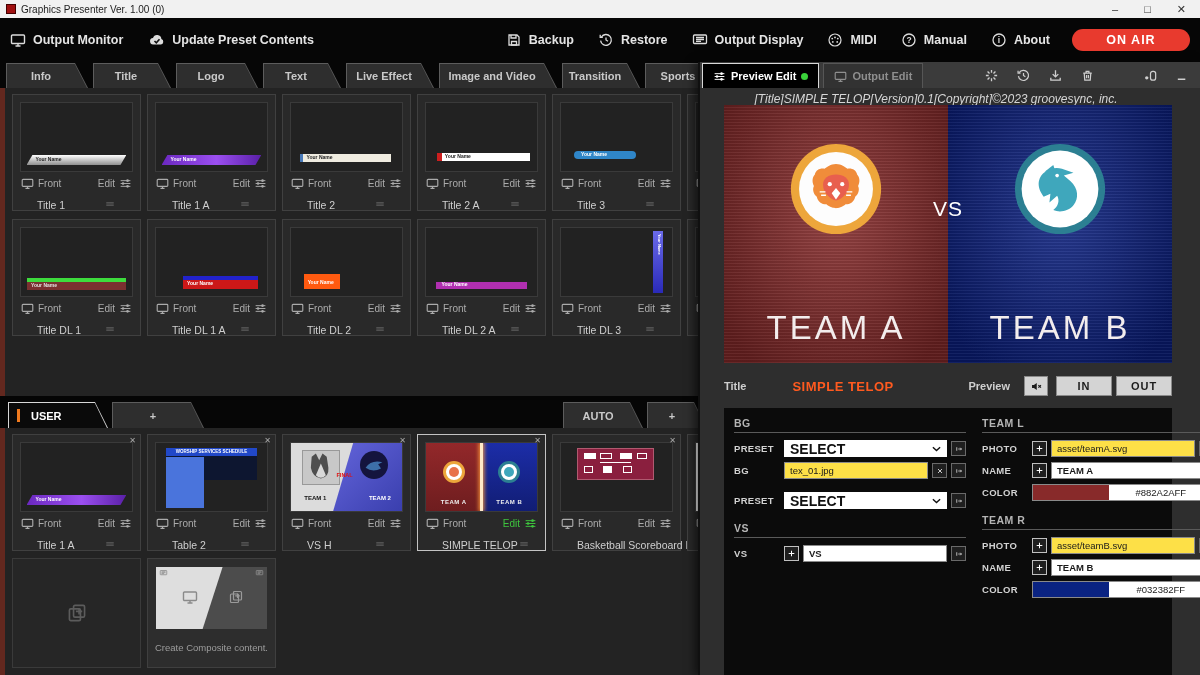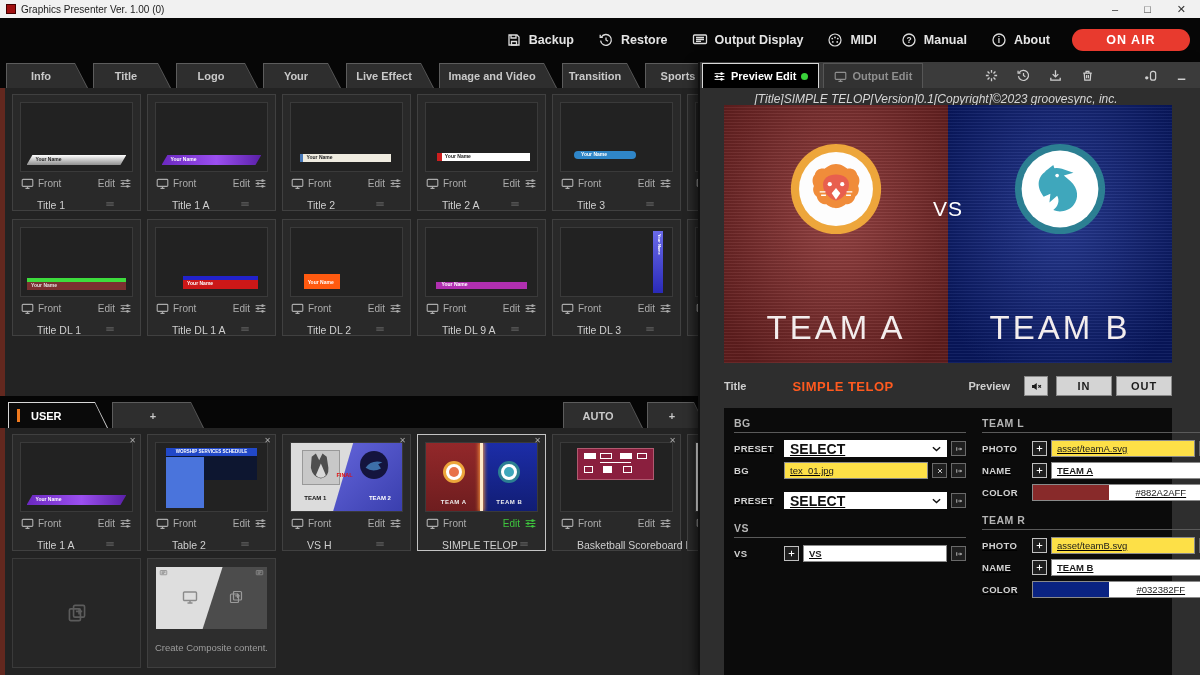--- a/index.html
+++ b/index.html
@@ -200,21 +200,21 @@
   .pbtn.mute { width:24px; margin-right:4px; }
   .pbtn.mute svg { width:13px; height:13px; color:#1c1c1c; }
   .pbtn.io { width:56px; margin-left:4px; }
 
   .form { position:absolute; left:24px; right:28px; top:346px; bottom:0; background:#0b0b0b; padding:9px 10px;
           display:flex; gap:16px; }
   .fcol { flex:1; }
   .sech { font-size:10.5px; font-weight:bold; color:#b5b5b5; letter-spacing:.5px; border-bottom:1px solid #5a5a5a;
           padding-bottom:3px; margin-bottom:7px; }
   .sec { margin-bottom:13px; }
-  .fr { display:flex; align-items:center; margin-bottom:5px;text-decoration:underline; }
+  .fr { display:flex; align-items:center; margin-bottom:5px; }
   .flab { width:50px; flex:none; font-size:9.5px; font-weight:bold; color:#d2d2d2; letter-spacing:.3px; }
   .selbox { flex:1; height:17px; background:#fff; display:flex; align-items:center; justify-content:space-between;
             padding:0 6px; font-size:14px; font-weight:bold; color:#111; }
   .selbox svg { width:9px; height:6px; color:#111; }
   .tf { flex:1; height:17px; border:1px solid #8a8a8a; font-size:9.5px; color:#1a1a1a; padding:0 5px;
         font-family:"Liberation Sans", sans-serif; }
   .tf.gray { background:#fde047; }
   .tf.white { background:#fff; font-weight:bold; }
   .sqbtn { width:15px; height:15px; flex:none; margin-left:4px; background:#1f1f1f; border:1px solid #6a6a6a;
            display:flex; align-items:center; justify-content:center; color:#ddd; }
@@ -330,20 +330,34 @@
     <span class="appicon"></span>
     <span class="wtitle">Graphics Presenter Ver. 1.00 (0)</span>
     <span class="wctrl">
       <span>–</span>
       <span>□</span>
       <span>✕</span>
     </span>
   </div>
 
   <div class="toolbar">
+    <div class="tleft">
+      <span class="titem">
+        <svg>
+            <use href="#i-mon"></use>
+          </svg>
+        <span>Output Monitor</span>
+        </span>
+      <span class="titem">
+        <svg>
+            <use href="#i-cloud"></use>
+          </svg>
+        <span>Update Preset Contents</span>
+        </span>
+    </div>
     <div class="tright">
       <span class="titem">
         <svg>
             <use href="#i-floppy"></use>
           </svg>
         <span>Backup</span>
         </span>
       <span class="titem">
         <svg>
             <use href="#i-restore"></use>
@@ -382,21 +396,21 @@
     <div class="ttab" style="width:82px">
         <div class="tin">Info</div>
       </div>
     <div class="ttab" style="width:78px">
         <div class="tin">Title</div>
       </div>
     <div class="ttab" style="width:82px">
         <div class="tin">Logo</div>
       </div>
     <div class="ttab" style="width:78px">
-        <div class="tin">Your</div>
+        <div class="tin">Text</div>
       </div>
     <div class="ttab" style="width:88px">
         <div class="tin">Live Effect</div>
       </div>
     <div class="ttab" style="width:118px">
         <div class="tin">Image and Video</div>
       </div>
     <div class="ttab" style="width:78px">
         <div class="tin">Transition</div>
       </div>
@@ -642,21 +656,21 @@
               <use href="#i-mon"></use>
             </svg>
             <span class="fl">Front</span>
             <span class="sp"></span>
             <span class="edl">Edit</span>
             <svg class="edic">
               <use href="#i-sliders"></use>
             </svg>
           </div>
         <div class="nrow">
-            <span class="nm">Title DL 9 A</span>
+            <span class="nm">Title DL 2 A</span>
             <span class="hb"><svg>
                 <use href="#i-handle"></use>
               </svg></span>
           </div>
       </div>
       <div class="card">
         <div class="thumb">
             <div class="art v-dl3">
               <i class="b1"></i>
               <b class="yt">Your Name</b>

